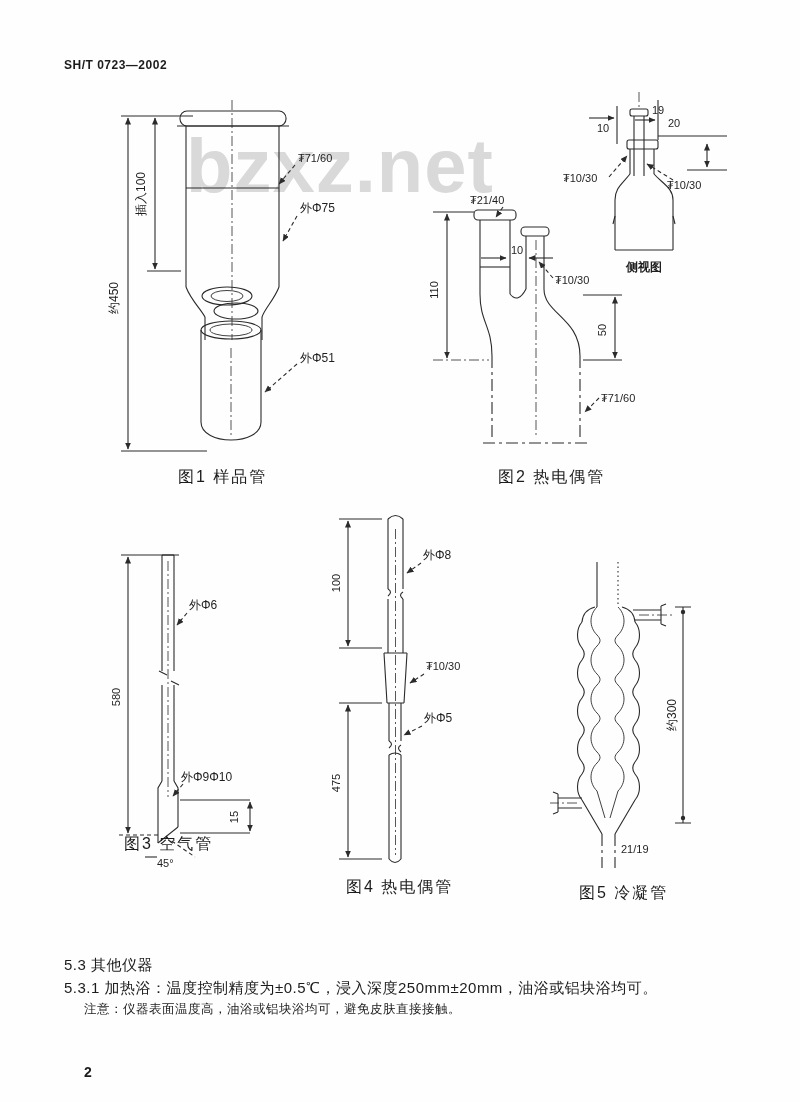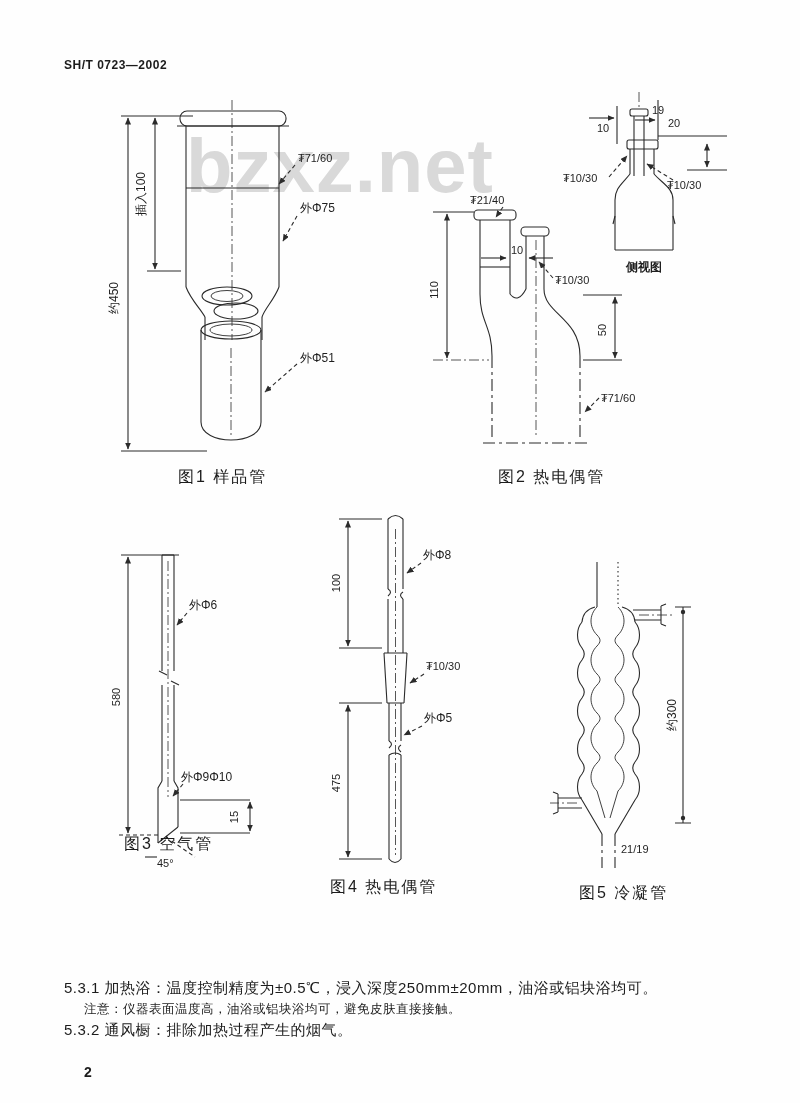--- a/index.html
+++ b/index.html
@@ -194,21 +194,21 @@
       <path class="dash" d="M91 58 L77 68" marker-end="url(#a4)"></path>
       <path class="dash" d="M94 169 L80 178" marker-end="url(#a4)"></path>
       <path class="dash" d="M92 221 L74 230" marker-end="url(#a4)"></path>
     </g>
     <text x="10" y="78" text-anchor="middle" transform="rotate(-90 10 78)">100</text>
     <text x="10" y="278" text-anchor="middle" transform="rotate(-90 10 278)">475</text>
     <text class="cjk" x="93" y="54">外Φ8</text>
     <text x="96" y="165">₮10/30</text>
     <text class="cjk" x="94" y="217">外Φ5</text>
   </svg>
-  <div class="figcap" style="left:330px;top:877px;">图4  热电偶管</div>
+  <div class="figcap" style="left:346px;top:877px;">图4  热电偶管</div>
 
   <svg style="left:545px;top:560px;" width="215" height="315" viewBox="0 0 215 315">
     <g>
       <path d="M52 2 V47"></path>
       <path class="dot" d="M73 2 V47"></path>
       <path d="M37 62 Q38 50 50 47 M90 62 Q89 50 77 47"></path>
       <path d="M37 62 c-6 7 -6 19 0 26 c3 4 3 8 0 12 c-6 7 -6 19 0 26 c3 4 3 8 0 12 c-6 7 -6 19 0 26 c3 4 3 8 0 12 c-6 7 -6 19 0 26 c3 4 3 8 0 12 c-6 7 -6 19 0 26"></path>
       <path d="M90 62 c6 7 6 19 0 26 c-3 4 -3 8 0 12 c6 7 6 19 0 26 c-3 4 -3 8 0 12 c6 7 6 19 0 26 c-3 4 -3 8 0 12 c6 7 6 19 0 26 c-3 4 -3 8 0 12 c6 7 6 19 0 26"></path>
       <path class="thin" d="M52 47 c-8 8 -8 20 0 28 c4 4 4 7 0 11 c-8 8 -8 20 0 28 c4 4 4 7 0 11 c-8 8 -8 20 0 28 c4 4 4 7 0 11 c-8 8 -8 20 0 28 c4 4 4 7 0 11 c-8 8 -8 20 0 28"></path>
       <path class="thin" d="M73 47 c8 8 8 20 0 28 c-4 4 -4 7 0 11 c8 8 8 20 0 28 c-4 4 -4 7 0 11 c8 8 8 20 0 28 c-4 4 -4 7 0 11 c8 8 8 20 0 28 c-4 4 -4 7 0 11 c8 8 8 20 0 28"></path>
@@ -224,18 +224,18 @@
       <path d="M130 47 H146 M130 263 H146"></path>
       <line x1="138" y1="47" x2="138" y2="263"></line>
       <circle class="fill" cx="138" cy="52" r="2.2"></circle>
       <circle class="fill" cx="138" cy="258" r="2.2"></circle>
     </g>
     <text class="cjk" x="131" y="155" text-anchor="middle" transform="rotate(-90 131 155)">约300</text>
     <text x="76" y="293">21/19</text>
   </svg>
   <div class="figcap" style="left:579px;top:883px;">图5  冷凝管</div>
 
+  <div class="bodyline" style="top:956px;">5.3  其他仪器</div>
   <div class="bodyline" style="top:979px;">5.3.1  加热浴：温度控制精度为±0.5℃，浸入深度250mm±20mm，油浴或铝块浴均可。</div>
   <div class="noteline" style="top:1001px;">注意：仪器表面温度高，油浴或铝块浴均可，避免皮肤直接接触。</div>
-  <div class="bodyline" style="top:1021px;">5.3.2  通风橱：排除加热过程产生的烟气。</div>
   <div id="pagenum">2</div>
 
 </div>
 
 </body></html>

